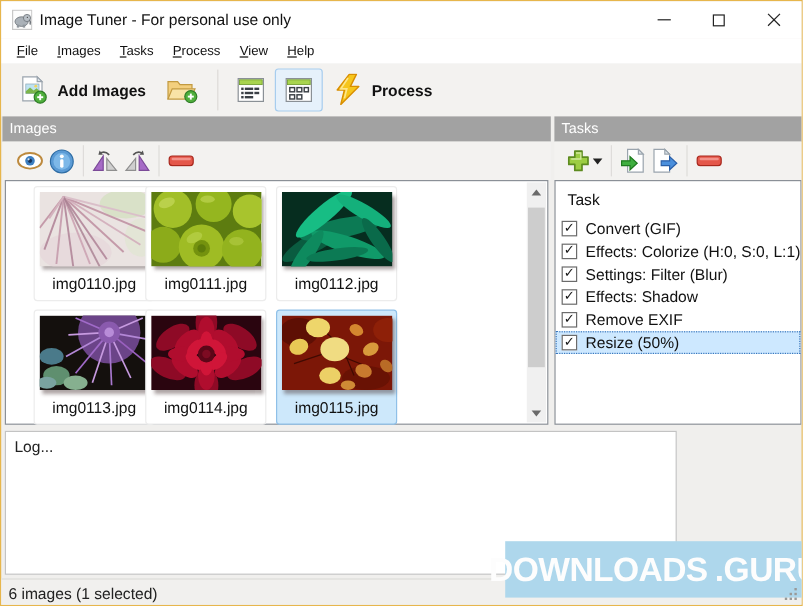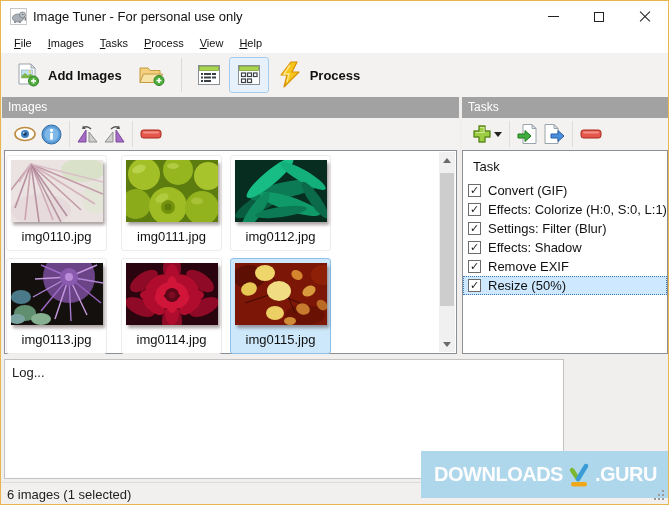--- a/index.html
+++ b/index.html
@@ -44,21 +44,21 @@
   .ssep { width:1px; height:26px; background:#dedcda; margin:0 5px; }
   .caret-down { width:0; height:0; border-left:4px solid transparent; border-right:4px solid transparent; border-top:5px solid #222; margin-left:2px; }
 
   
   .img-list { position:absolute; left:3px; top:149px; width:453px; height:204px; background:#fff; border:1px solid #8b9097; }
   .thumb-cell { position:absolute; width:101px; height:96px; background:#fff; border:1px solid #ececec; border-radius:3px; }
   .thumb-cell.selected { background:#cde8fb; border-color:#8fc0e8; }
   .thumb-img { position:absolute; left:4px; top:4px; width:92px; height:62px; box-shadow:2px 3px 3px rgba(70,50,50,.45); display:block; }
   .thumb-name { position:absolute; left:0; bottom:6px; width:100%; text-align:center; font-size:13px; color:#111; }
   .r1 { top:4px; } .r2 { top:107px; }
-  .c1 { left:1px; } .c2 { left:116px; } .c3 { left:225px; }
+  .c1 { left:23px; } .c2 { left:116px; } .c3 { left:225px; }
 
   
   .vscroll { position:absolute; right:1px; top:1px; width:16px; height:200px; background:#f0f0f0; }
   .varrow { position:absolute; left:0; width:16px; height:16px; display:flex; align-items:center; justify-content:center; }
   .varrow.up { top:0; } .varrow.down { bottom:0; }
   .tri-up { width:0; height:0; border-left:4px solid transparent; border-right:4px solid transparent; border-bottom:5px solid #6a6a6a; }
   .tri-down { width:0; height:0; border-left:4px solid transparent; border-right:4px solid transparent; border-top:5px solid #6a6a6a; }
   .vthumb { position:absolute; left:1px; top:21px; width:14px; height:133px; background:#cdcdcd; }
 
   
@@ -66,21 +66,21 @@
   .task-colhead { height:24px; line-height:20px; padding-left:10px; font-size:13px; color:#111; }
   .task-row { height:19px; display:flex; align-items:center; padding-left:5px; gap:7px; font-size:13px; color:#111; }
   .task-row.selected { background:#cde8ff; outline:1px dotted #3a77bc; outline-offset:-1px; }
   .cb { width:13px; height:13px; background:#fff; border:1px solid #6b6b6b; font-size:11px; line-height:11px; text-align:center; color:#1a1a1a; flex:0 0 13px; }
 
   
   .log { position:absolute; left:3px; top:358px; width:560px; height:120px; background:#fff; border:1px solid #c3c3c3; padding:5px 7px; color:#222; font-size:13px; }
 
   
   .watermark { position:absolute; left:420px; top:450px; width:249px; height:47px; background:#aed7ec; display:flex; align-items:center; justify-content:center; gap:2px; z-index:5; }
-  .wm-text { font-size:20px; font-weight:bold; color:#fdfdfd; letter-spacing:-0.5px; }
+  .wm-text { font-size:28px; font-weight:bold; color:#fdfdfd; letter-spacing:-0.5px; }
   .wm-icon { width:26px; height:26px; margin:0 1px; }
 
   
   .statusbar { position:absolute; left:0; top:481px; width:667px; height:24px; background:#f1f0ee; border-top:1px solid #dddcda; display:flex; align-items:center; padding-left:6px; font-size:13px; color:#222; }
   .grip { position:absolute; right:3px; bottom:3px; width:12px; height:12px; z-index:6; }
 </style>
 </head>
 <body>
 
 <div class="app">

